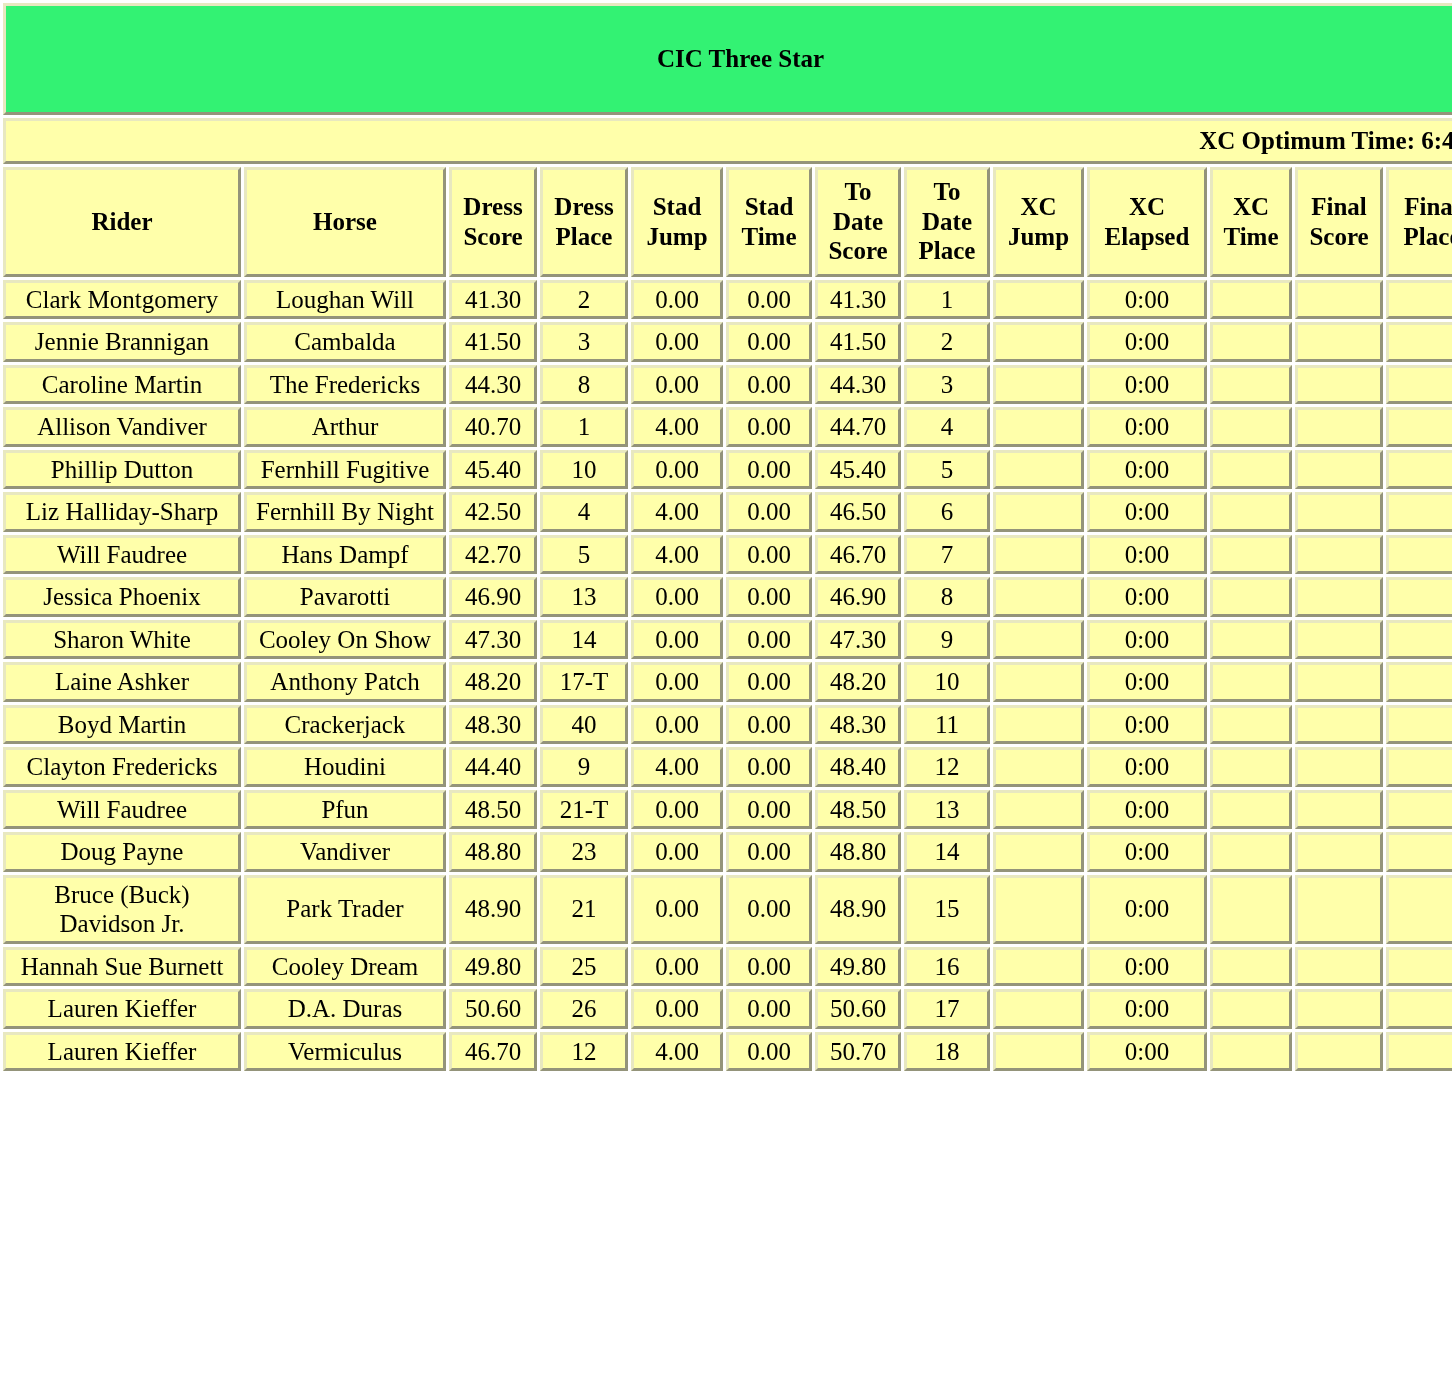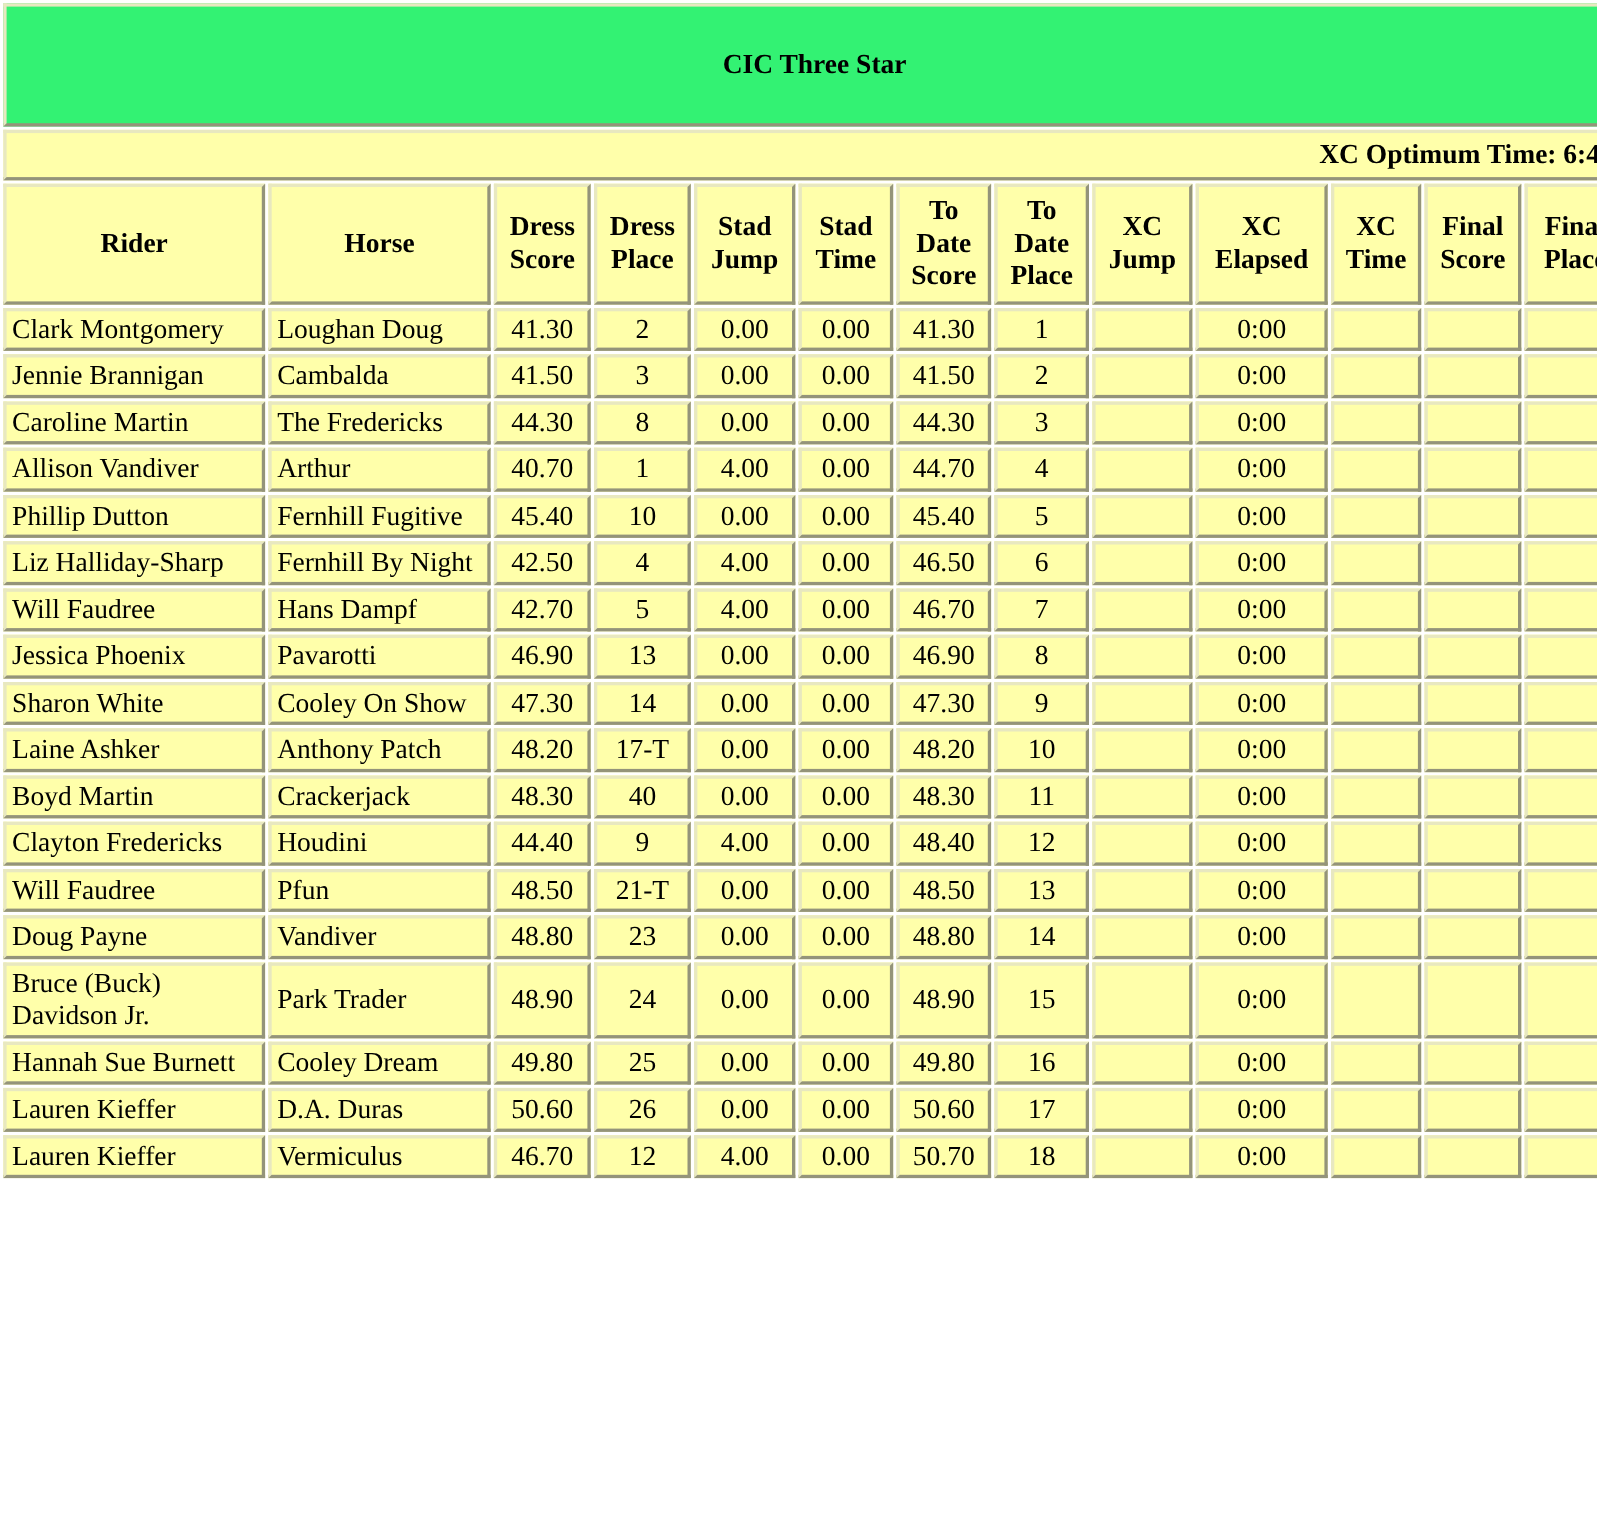--- a/index.html
+++ b/index.html
@@ -52,21 +52,21 @@
   
   thead th {
     text-align: center;
     font-weight: bold;
     font-size: 26px;
     vertical-align: middle;
     height: 100px;
   }
   
   td.c-rider, td.c-horse {
-    text-align: left;
+    text-align: center;
   }
   td.c-num {
     text-align: center;
   }
   td.c-blank {
     text-align: center;
   }
   
   col.w-rider   { width: 238px; }
   col.w-horse   { width: 202px; }
@@ -124,21 +124,21 @@
           <th><span>XC</span><br><span>Elapsed</span></th>
           <th><span>XC</span><br><span>Time</span></th>
           <th><span>Final</span><br><span>Score</span></th>
           <th><span>Final</span><br><span>Place</span></th>
         </tr>
     </thead>
 
     <tbody id="table-body">
         <tr>
           <td class="c-rider">Clark Montgomery</td>
-          <td class="c-horse">Loughan Doug</td>
+          <td class="c-horse">Loughan Will</td>
           <td class="c-num">41.30</td>
           <td class="c-num">2</td>
           <td class="c-num">0.00</td>
           <td class="c-num">0.00</td>
           <td class="c-num">41.30</td>
           <td class="c-num">1</td>
           <td class="c-blank"></td>
           <td class="c-num">0:00</td>
           <td class="c-blank"></td>
           <td class="c-blank"></td>
@@ -336,21 +336,21 @@
           <td class="c-blank"></td>
           <td class="c-num">0:00</td>
           <td class="c-blank"></td>
           <td class="c-blank"></td>
           <td class="c-blank"></td>
         </tr>
         <tr>
           <td class="c-rider">Bruce (Buck) Davidson Jr.</td>
           <td class="c-horse">Park Trader</td>
           <td class="c-num">48.90</td>
-          <td class="c-num">24</td>
+          <td class="c-num">21</td>
           <td class="c-num">0.00</td>
           <td class="c-num">0.00</td>
           <td class="c-num">48.90</td>
           <td class="c-num">15</td>
           <td class="c-blank"></td>
           <td class="c-num">0:00</td>
           <td class="c-blank"></td>
           <td class="c-blank"></td>
           <td class="c-blank"></td>
         </tr>

